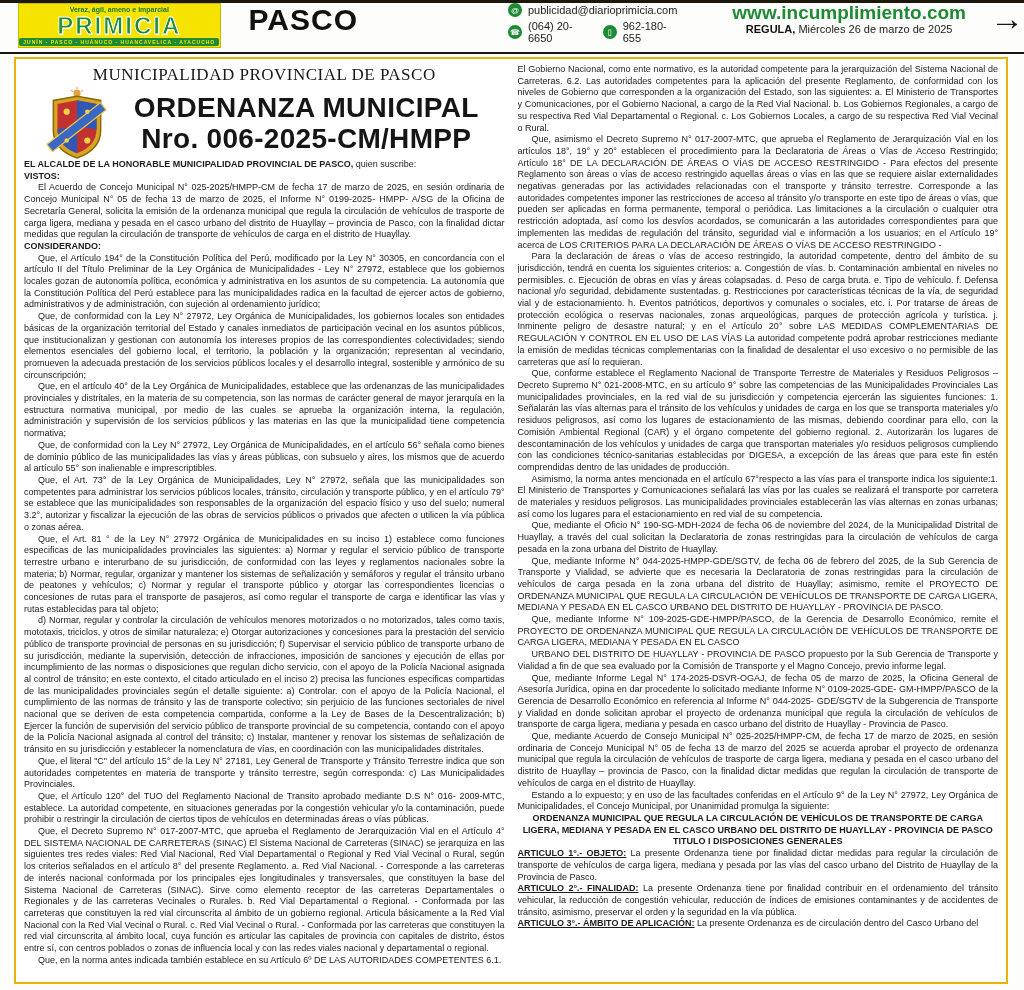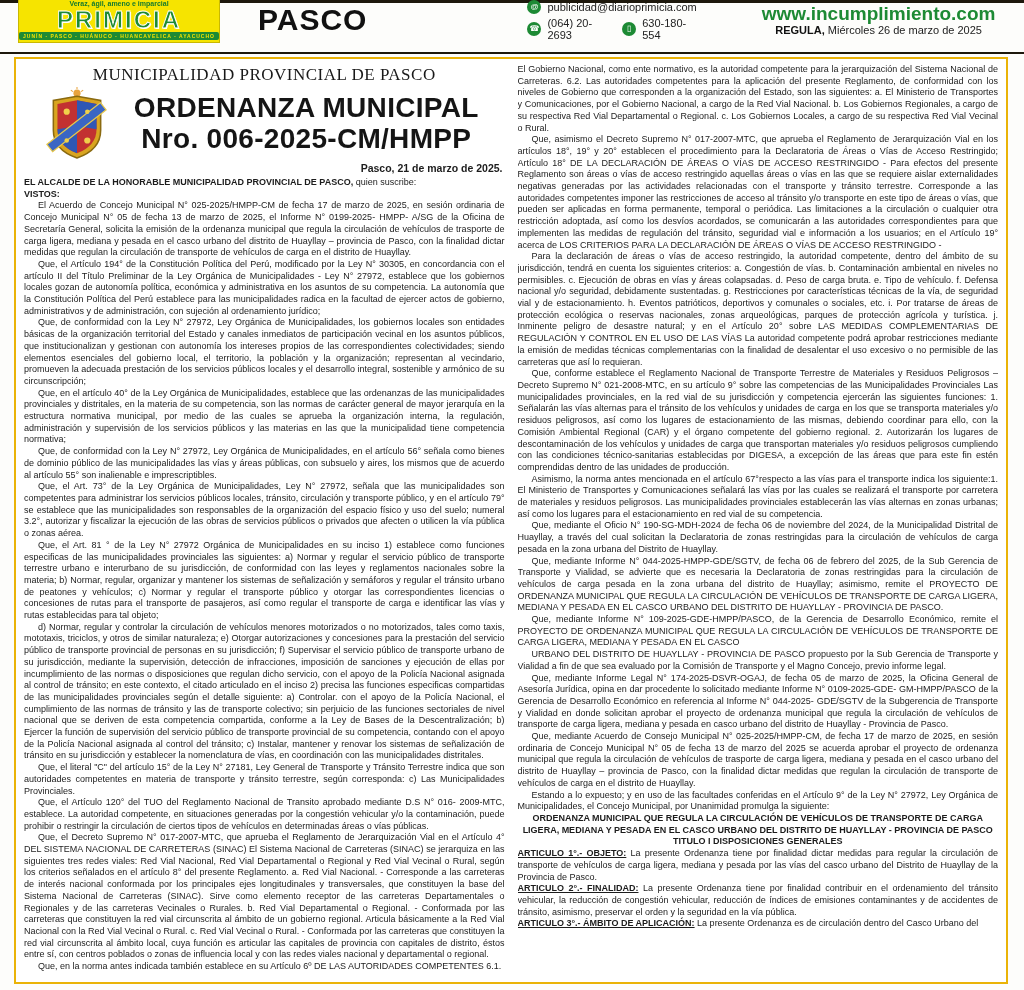--- a/index.html
+++ b/index.html
@@ -3,21 +3,21 @@
 <meta charset="utf-8">
 <style>
   html,body{margin:0;padding:0;}
   body{
     width:1024px;height:990px;position:relative;overflow:hidden;
     background:#fdfdfb;font-family:"Liberation Sans",sans-serif;color:#1c1c1c;
   }
   
   .top-rule{position:absolute;top:0;left:0;width:1024px;height:3px;background:#1d180c;}
   .mast-rule{position:absolute;top:52px;left:0;width:1024px;height:2px;background:#1d180c;}
-  .masthead{position:absolute;top:3px;left:0;width:1024px;height:34px;display:flex;align-items:center;gap:10px;}
+  .masthead{position:absolute;top:3px;left:0;width:1024px;height:34px;display:flex;}
   .logo{margin-left:18px;width:222px;height:43px;background:#f6e400;border:1px solid #c9b800;
         display:flex;flex-direction:column;align-items:center;justify-content:center;}
   .logo-tag{font-size:7px;font-weight:bold;color:#157a2e;line-height:8px;}
   .logo-brand{font-size:24px;font-weight:900;color:#1d8a34;letter-spacing:2px;line-height:24px;
         -webkit-text-stroke:0.8px #ffffff;text-shadow:1px 1px 0 #fff;}
   .logo-regions{background:#1d8a34;color:#f6e400;font-size:5px;font-weight:bold;letter-spacing:1px;
         padding:1px 4px;line-height:6px;border-radius:2px;white-space:nowrap;}
   .edition{font-size:30px;font-weight:900;color:#111;letter-spacing:1px;margin-left:28px;}
   .contact{margin-left:150px;display:flex;flex-direction:column;gap:3px;}
   .c-row{display:flex;align-items:center;gap:6px;font-size:11px;color:#222;}
@@ -59,25 +59,25 @@
   </div>
   <div class="edition">PASCO</div>
   <div class="contact">
     <div class="c-row">
       <span class="c-ico">@</span>
       <span>publicidad@diarioprimicia.com</span>
     </div>
     <div class="c-pair">
       <div class="c-row">
         <span class="c-ico">☎</span>
-        <span>(064) 20-2693</span>
+        <span>(064) 20-6650</span>
       </div>
       <div class="c-row">
         <span class="c-ico">▯</span>
-        <span>630-180-554</span>
+        <span>962-180-655</span>
       </div>
     </div>
   </div>
   <div class="webblock">
     <div class="weburl">www.incumplimiento.com</div>
     <div class="dateline"><b>REGULA,</b><span> Miércoles 26 de marzo de 2025</span></div>
   </div>
   <div class="next-arrow">→</div>
 </div>
 
@@ -103,25 +103,25 @@
         <circle cx="20" cy="24" r="3" fill="#f0d04a"></circle>
         <circle cx="40" cy="52" r="3" fill="#f0d04a"></circle>
         <circle cx="40" cy="24" r="2.2" fill="#f0d04a"></circle>
         <circle cx="20" cy="52" r="2.2" fill="#f0d04a"></circle>
       </svg>
       <div class="title-text">
         <div class="t1">ORDENANZA MUNICIPAL</div>
         <div class="t1">Nro. 006-2025-CM/HMPP</div>
       </div>
     </div>
-    <div class="place-date">Pasco, 21 de marzo de 2025.</div>
 
     <p class="p"><span class="lead">EL ALCALDE DE LA HONORABLE MUNICIPALIDAD PROVINCIAL DE PASCO,</span><span> quien suscribe:</span></p>
     <p class="p"><span class="lead">VISTOS:</span><span></span></p>
     <p class="p ind"><span>El Acuerdo de Concejo Municipal N° 025-2025/HMPP-CM de fecha 17 de marzo de 2025, en sesión ordinaria de Concejo Municipal N° 05 de fecha 13 de marzo de 2025, el Informe N° 0199-2025- HMPP- A/SG de la Oficina de Secretaría General, solicita la emisión de la ordenanza municipal que regula la circulación de vehículos de trasporte de carga ligera, mediana y pesada en el casco urbano del distrito de Huayllay – provincia de Pasco, con la finalidad dictar medidas que regulan la circulación de transporte de vehículos de carga en el distrito de Huayllay.</span></p>
+    <p class="p"><span class="lead">CONSIDERANDO:</span><span></span></p>
     <p class="p ind"><span>Que, el Artículo 194° de la Constitución Política del Perú, modificado por la Ley N° 30305, en concordancia con el artículo II del Título Preliminar de la Ley Orgánica de Municipalidades - Ley N° 27972, establece que los gobiernos locales gozan de autonomía política, económica y administrativa en los asuntos de su competencia. La autonomía que la Constitución Política del Perú establece para las municipalidades radica en la facultad de ejercer actos de gobierno, administrativos y de administración, con sujeción al ordenamiento jurídico;</span></p>
     <p class="p ind"><span>Que, de conformidad con la Ley N° 27972, Ley Orgánica de Municipalidades, los gobiernos locales son entidades básicas de la organización territorial del Estado y canales inmediatos de participación vecinal en los asuntos públicos, que institucionalizan y gestionan con autonomía los intereses propios de las correspondientes colectividades; siendo elementos esenciales del gobierno local, el territorio, la población y la organización; representan al vecindario, promueven la adecuada prestación de los servicios públicos locales y el desarrollo integral, sostenible y armónico de su circunscripción;</span></p>
     <p class="p ind"><span>Que, en el artículo 40° de la Ley Orgánica de Municipalidades, establece que las ordenanzas de las municipalidades provinciales y distritales, en la materia de su competencia, son las normas de carácter general de mayor jerarquía en la estructura normativa municipal, por medio de las cuales se aprueba la organización interna, la regulación, administración y supervisión de los servicios públicos y las materias en las que la municipalidad tiene competencia normativa;</span></p>
     <p class="p ind"><span>Que, de conformidad con la Ley N° 27972, Ley Orgánica de Municipalidades, en el artículo 56° señala como bienes de dominio público de las municipalidades las vías y áreas públicas, con subsuelo y aires, los mismos que de acuerdo al artículo 55° son inalienable e imprescriptibles.</span></p>
     <p class="p ind"><span>Que, el Art. 73° de la Ley Orgánica de Municipalidades, Ley N° 27972, señala que las municipalidades son competentes para administrar los servicios públicos locales, tránsito, circulación y transporte público, y en el artículo 79° se establece que las municipalidades son responsables de la organización del espacio físico y uso del suelo; numeral 3.2°, autorizar y fiscalizar la ejecución de las obras de servicios públicos o privados que afecten o utilicen la vía pública o zonas aérea.</span></p>
     <p class="p ind"><span>Que, el Art. 81 ° de la Ley N° 27972 Orgánica de Municipalidades en su inciso 1) establece como funciones especificas de las municipalidades provinciales las siguientes: a) Normar y regular el servicio público de transporte terrestre urbano e interurbano de su jurisdicción, de conformidad con las leyes y reglamentos nacionales sobre la materia; b) Normar, regular, organizar y mantener los sistemas de señalización y semáforos y regular el tránsito urbano de peatones y vehículos; c) Normar y regular el transporte público y otorgar las correspondientes licencias o concesiones de rutas para el transporte de pasajeros, así como regular el transporte de carga e identificar las vías y rutas establecidas para tal objeto;</span></p>
     <p class="p ind"><span>d) Normar, regular y controlar la circulación de vehículos menores motorizados o no motorizados, tales como taxis, mototaxis, triciclos, y otros de similar naturaleza; e) Otorgar autorizaciones y concesiones para la prestación del servicio público de transporte provincial de personas en su jurisdicción; f) Supervisar el servicio público de transporte urbano de su jurisdicción, mediante la supervisión, detección de infracciones, imposición de sanciones y ejecución de ellas por incumplimiento de las normas o disposiciones que regulan dicho servicio, con el apoyo de la Policía Nacional asignada al control de tránsito; en este contexto, el citado articulado en el inciso 2) precisa las funciones especificas compartidas de las municipalidades provinciales según el detalle siguiente: a) Controlar. con el apoyo de la Policía Nacional, el cumplimiento de las normas de tránsito y las de transporte colectivo; sin perjuicio de las funciones sectoriales de nivel nacional que se deriven de esta competencia compartida, conforme a la Ley de Bases de la Descentralización; b) Ejercer la función de supervisión del servicio público de transporte provincial de su competencia, contando con el apoyo de la Policía Nacional asignada al control del tránsito; c) Instalar, mantener y renovar los sistemas de señalización de tránsito en su jurisdicción y establecer la nomenclatura de vías, en coordinación con las municipalidades distritales.</span></p>
     <p class="p ind"><span>Que, el literal "C" del artículo 15° de la Ley N° 27181, Ley General de Transporte y Tránsito Terrestre indica que son autoridades competentes en materia de transporte y tránsito terrestre, según corresponda: c) Las Municipalidades Provinciales.</span></p>
     <p class="p ind"><span>Que, el Artículo 120° del TUO del Reglamento Nacional de Transito aprobado mediante D.S N° 016- 2009-MTC, establece. La autoridad competente, en situaciones generadas por la congestión vehicular y/o la contaminación, puede prohibir o restringir la circulación de ciertos tipos de vehículos en determinadas áreas o vías públicas.</span></p>
     <p class="p ind"><span>Que, el Decreto Supremo N° 017-2007-MTC, que aprueba el Reglamento de Jerarquización Vial en el Artículo 4° DEL SISTEMA NACIONAL DE CARRETERAS (SINAC) El Sistema Nacional de Carreteras (SINAC) se jerarquiza en las siguientes tres redes viales: Red Vial Nacional, Red Vial Departamental o Regional y Red Vial Vecinal o Rural, según los criterios señalados en el artículo 8° del presente Reglamento. a. Red Vial Nacional. - Corresponde a las carreteras de interés nacional conformada por los principales ejes longitudinales y transversales, que constituyen la base del Sistema Nacional de Carreteras (SINAC). Sirve como elemento receptor de las carreteras Departamentales o Regionales y de las carreteras Vecinales o Rurales. b. Red Vial Departamental o Regional. - Conformada por las carreteras que constituyen la red vial circunscrita al ámbito de un gobierno regional. Articula básicamente a la Red Vial Nacional con la Red Vial Vecinal o Rural. c. Red Vial Vecinal o Rural. - Conformada por las carreteras que constituyen la red vial circunscrita al ámbito local, cuya función es articular las capitales de provincia con capitales de distrito, éstos entre sí, con centros poblados o zonas de influencia local y con las redes viales nacional y departamental o regional.</span></p>

